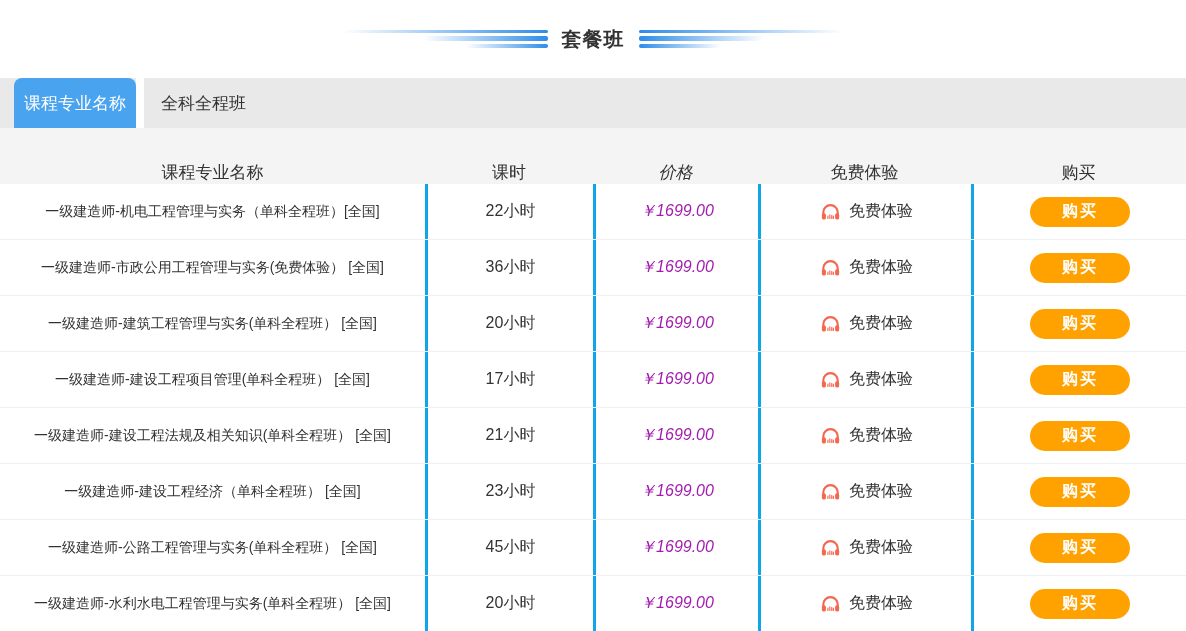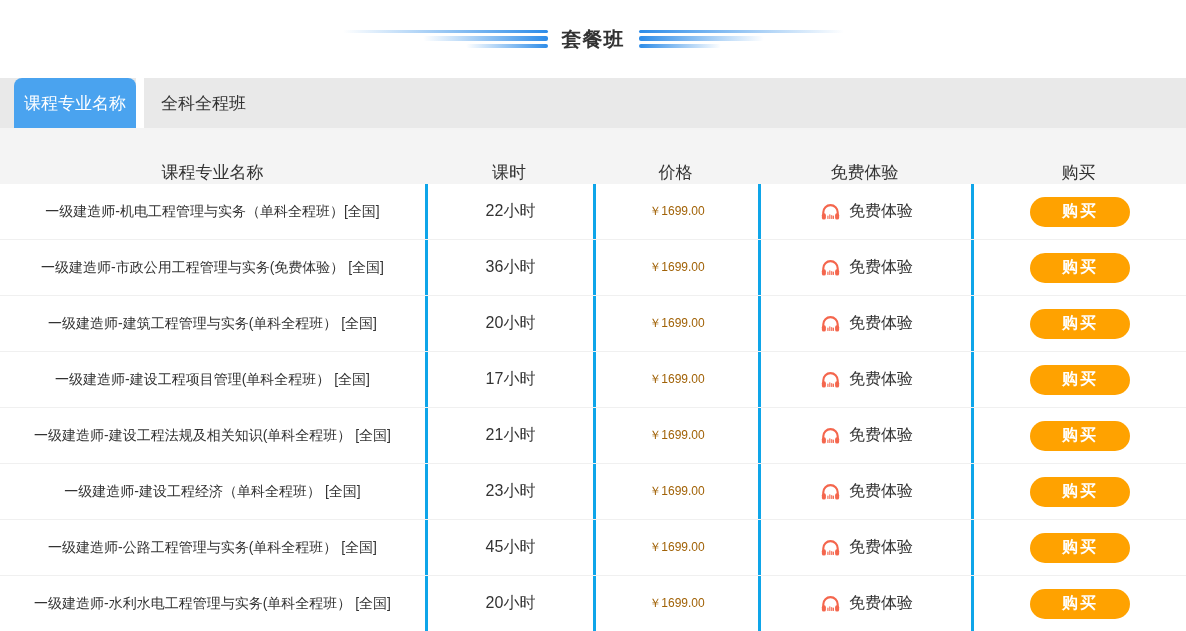--- a/index.html
+++ b/index.html
@@ -48,27 +48,27 @@
   }
   .trow {
     display: flex; height: 56px; align-items: stretch;
     border-bottom: 1px solid #f0f0f0;
   }
   .cell {
     display: flex; align-items: center; justify-content: center;
   }
   .c1 { width: 425px; }
   .c2 { width: 168px; }
-  .c3 { width: 165px; }
+  .c3 { width: 165px; font-style: italic; }
   .c4 { width: 213px; }
   .c5 { width: 215px; }
   .trow .c2, .trow .c3, .trow .c4, .trow .c5 { border-left: 3px solid #0ea5e9; }
   .trow .c1 { font-size: 14px; text-align: left; padding: 0 8px; }
   .trow .c2 { font-size: 16px; }
-  .trow .c3 { font-size: 12px; color: #a16207; }
+  .trow .c3 { font-size: 16px; color: #a21caf; }
 
   .trial {
     display: inline-flex; align-items: center; gap: 7px;
     font-size: 16px; color: #333; cursor: pointer; text-decoration: none;
   }
   .hp { display: inline-flex; width: 23px; height: 23px; }
   .hp svg { width: 100%; height: 100%; }
 
   .buy {
     width: 100px; height: 30px; border: none; border-radius: 15px;

